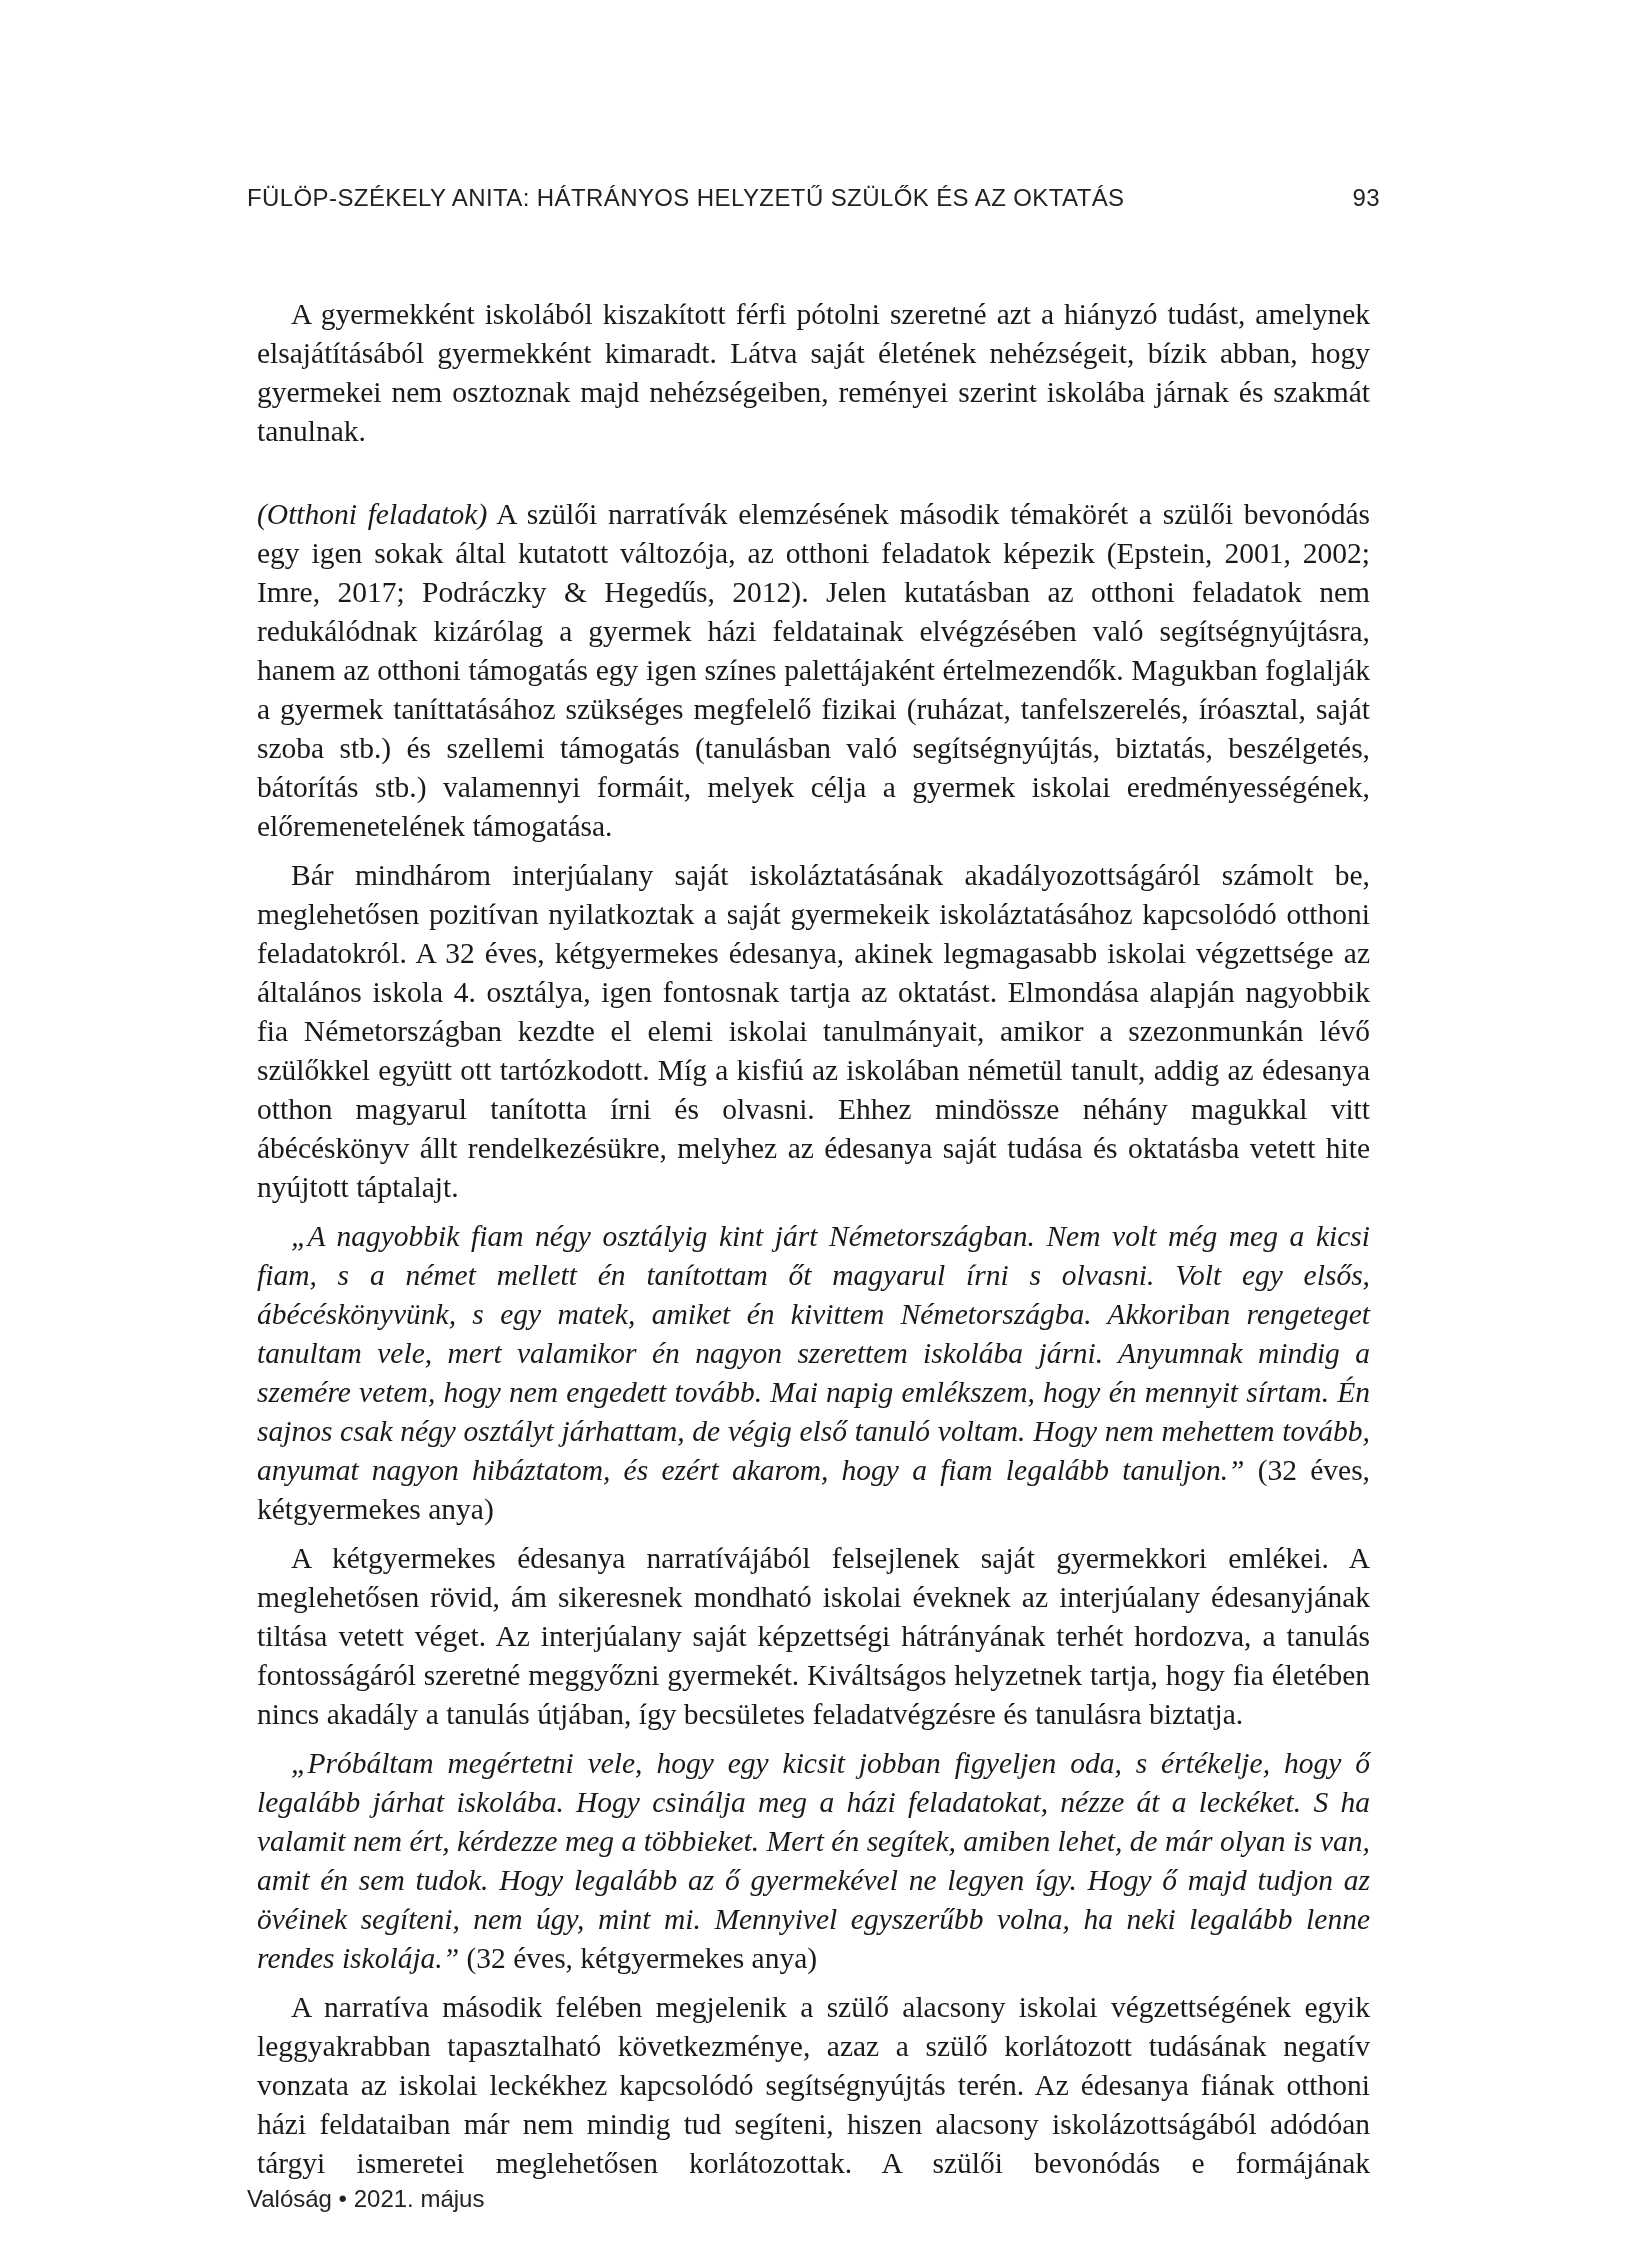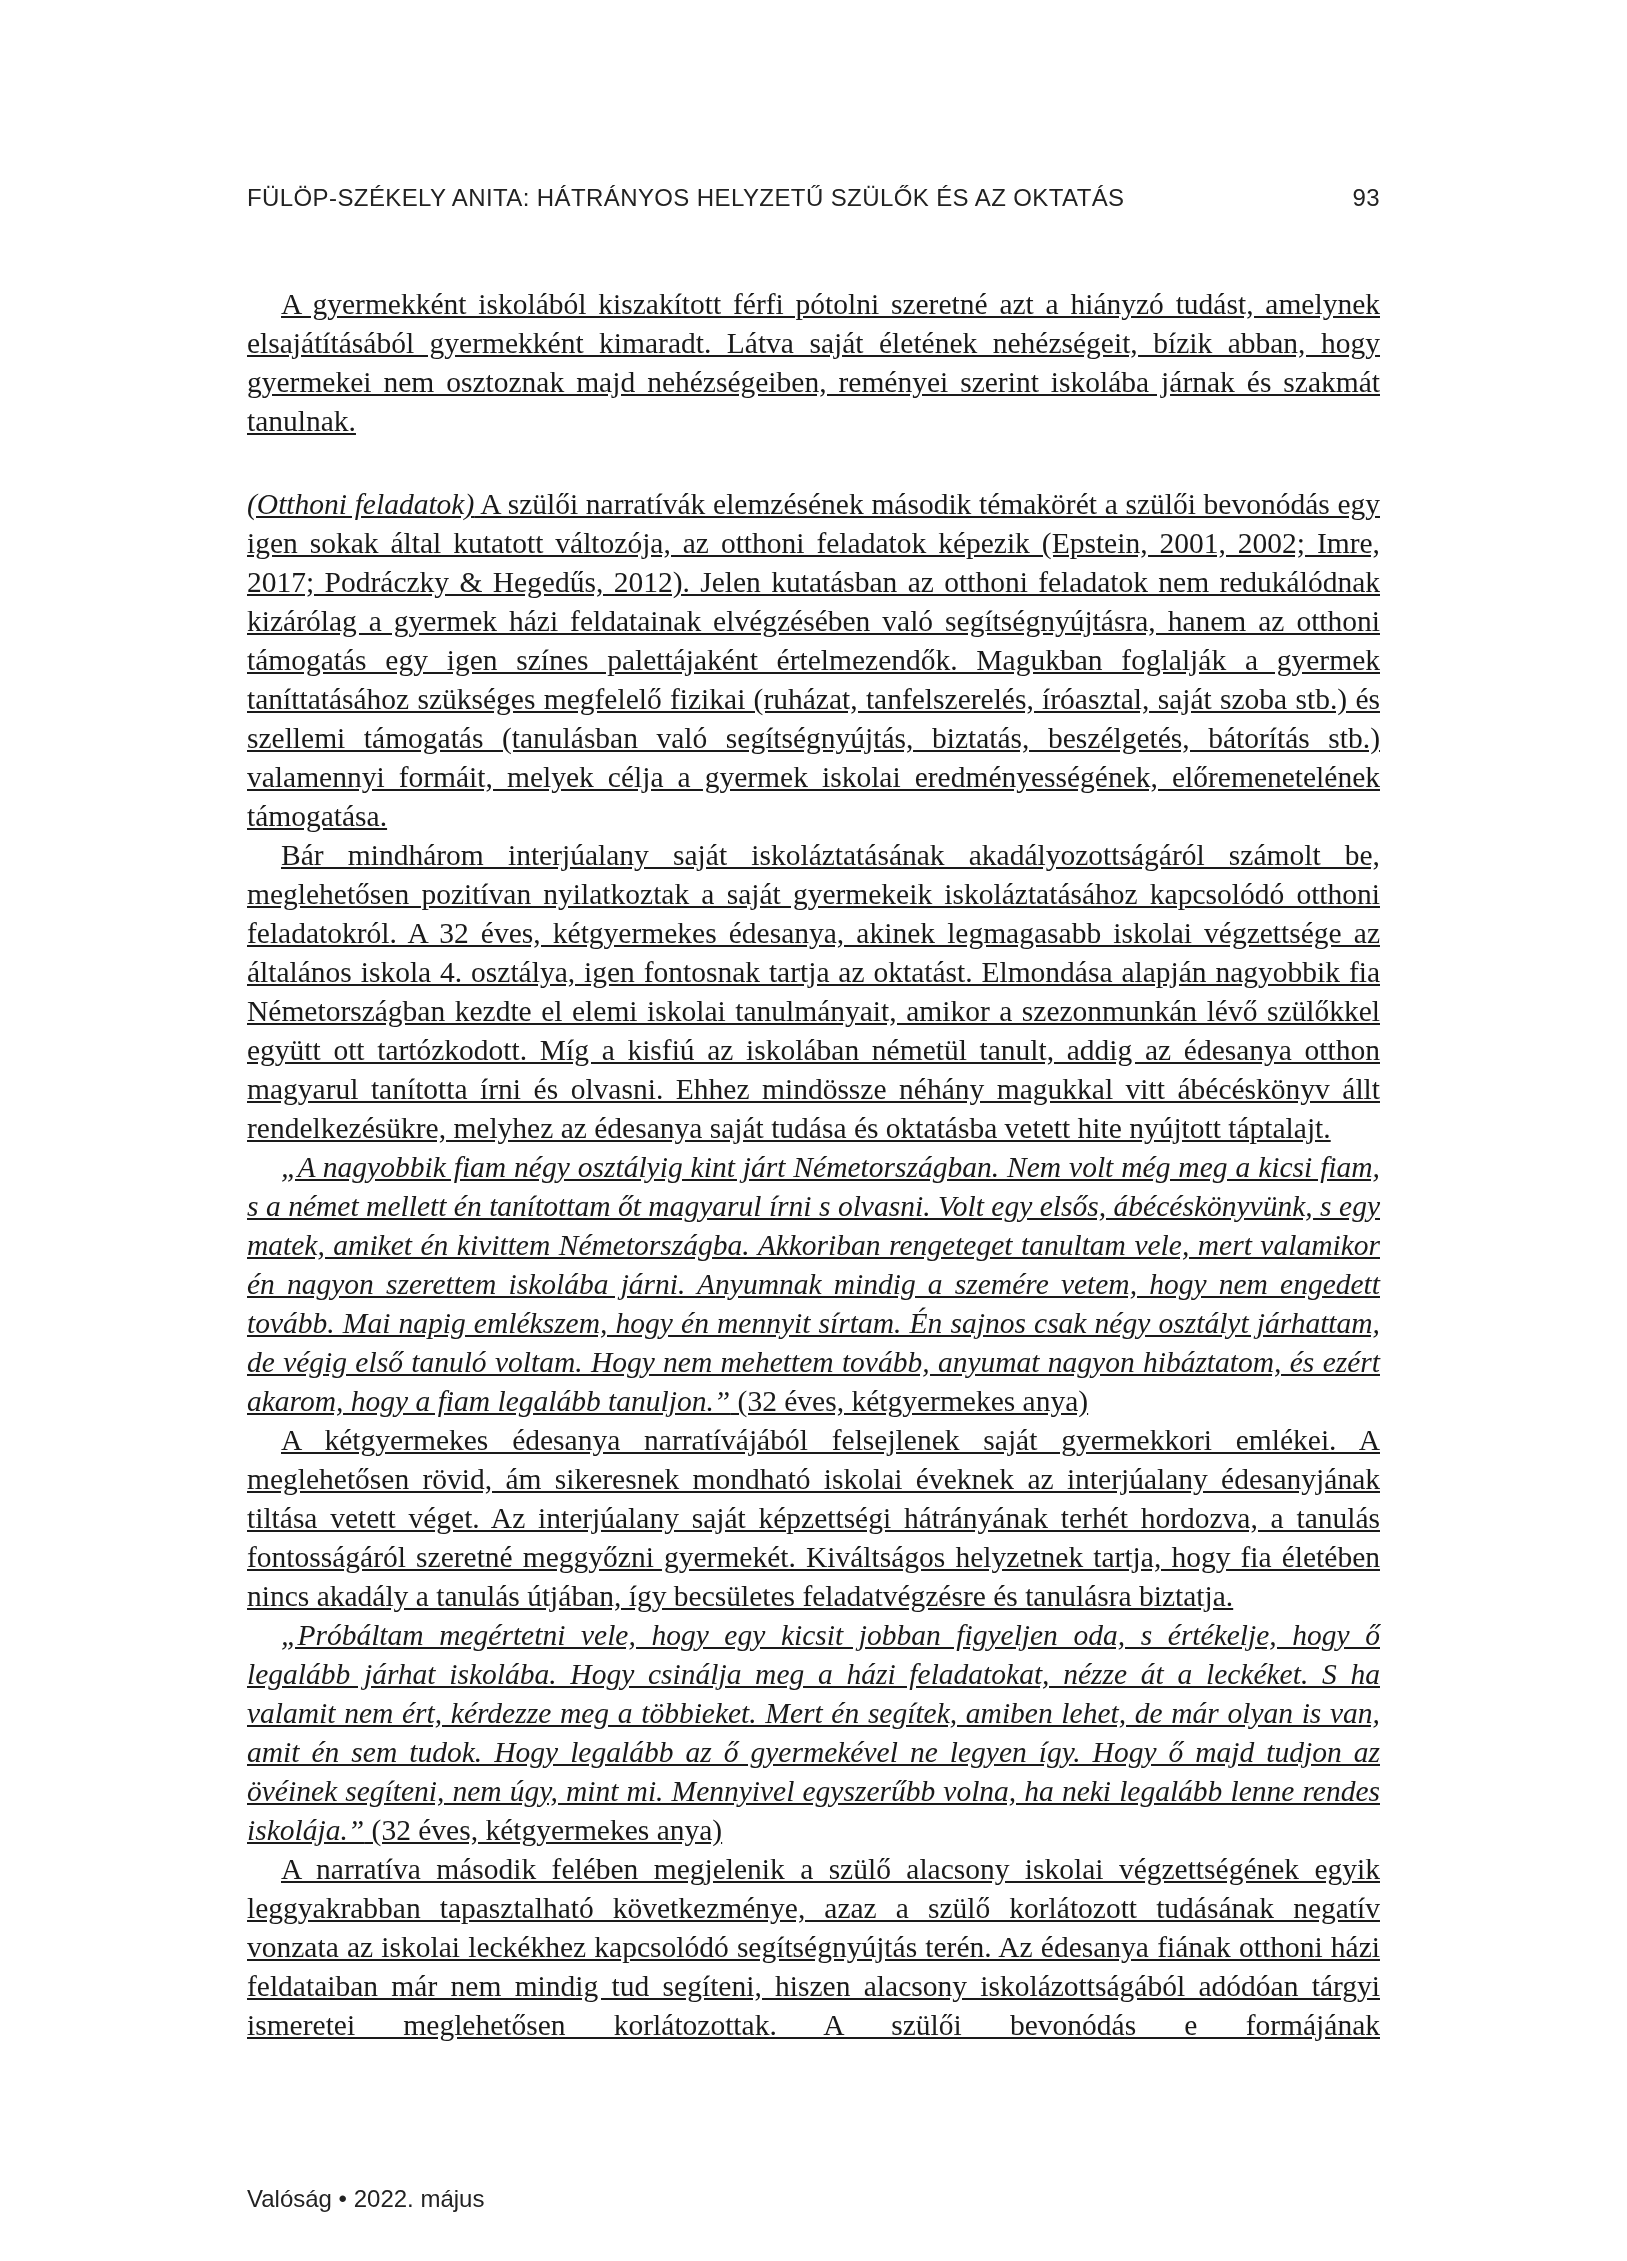--- a/index.html
+++ b/index.html
@@ -8,21 +8,21 @@
   .running-head {
     position: absolute; left: 247px; top: 184px; width: 1133px;
     font-family: "Liberation Sans", sans-serif; font-size: 24px; letter-spacing: 0.4px;
     display: flex; justify-content: space-between; align-items: baseline; color: #222;
   }
   .body-text {
     position: absolute; left: 247px; top: 285px; width: 1133px;
     font-family: "Liberation Serif", serif; font-size: 29.5px; line-height: 39px;
     text-align: justify; color: #1a1a1a;
   }
-  .body-text p { margin: 0; text-decoration: underline; }
+  .body-text p { margin: 10px; }
   .indent { text-indent: 34px; }
   .gap { margin-top: 44px !important; }
   .quote { font-style: italic; }
   .quote .src { font-style: normal; }
   .lead { font-style: italic; }
   .footer {
     position: absolute; left: 247px; top: 2185px;
     font-family: "Liberation Sans", sans-serif; font-size: 24px; color: #222;
   }
 </style>
@@ -45,16 +45,16 @@
 
     <p class="indent quote"><span>„A nagyobbik fiam négy osztályig kint járt Németországban. Nem volt még meg a kicsi fiam, s a német mellett én tanítottam őt magyarul írni s olvasni. Volt egy elsős, ábécéskönyvünk, s egy matek, amiket én kivittem Németországba. Akkoriban rengeteget tanultam vele, mert valamikor én nagyon szerettem iskolába járni. Anyumnak mindig a szemére vetem, hogy nem engedett tovább. Mai napig emlékszem, hogy én mennyit sírtam. Én sajnos csak négy osztályt járhattam, de végig első tanuló voltam. Hogy nem mehettem tovább, anyumat nagyon hibáztatom, és ezért akarom, hogy a fiam legalább tanuljon.”</span><span class="src"> (32 éves, kétgyermekes anya)</span></p>
 
     <p class="indent">A kétgyermekes édesanya narratívájából felsejlenek saját gyermekkori emlékei. A meglehetősen rövid, ám sikeresnek mondható iskolai éveknek az interjúalany édesanyjának tiltása vetett véget. Az interjúalany saját képzettségi hátrányának terhét hordozva, a tanulás fontosságáról szeretné meggyőzni gyermekét. Kiváltságos helyzetnek tartja, hogy fia életében nincs akadály a tanulás útjában, így becsületes feladatvégzésre és tanulásra biztatja.</p>
 
     <p class="indent quote"><span>„Próbáltam megértetni vele, hogy egy kicsit jobban figyeljen oda, s értékelje, hogy ő legalább járhat iskolába. Hogy csinálja meg a házi feladatokat, nézze át a leckéket. S ha valamit nem ért, kérdezze meg a többieket. Mert én segítek, amiben lehet, de már olyan is van, amit én sem tudok. Hogy legalább az ő gyermekével ne legyen így. Hogy ő majd tudjon az övéinek segíteni, nem úgy, mint mi. Mennyivel egyszerűbb volna, ha neki legalább lenne rendes iskolája.”</span><span class="src"> (32 éves, kétgyermekes anya)</span></p>
 
     <p class="indent" style="text-align-last: justify;">A narratíva második felében megjelenik a szülő alacsony iskolai végzettségének egyik leggyakrabban tapasztalható következménye, azaz a szülő korlátozott tudásának negatív vonzata az iskolai leckékhez kapcsolódó segítségnyújtás terén. Az édesanya fiának otthoni házi feldataiban már nem mindig tud segíteni, hiszen alacsony iskolázottságából adódóan tárgyi ismeretei meglehetősen korlátozottak. A szülői bevonódás e formájának</p>
   </div>
 
-  <div class="footer">Valóság • 2022. május</div>
+  <div class="footer">Valóság • 2021. május</div>
 
 </div>
 
 
 </body></html>

